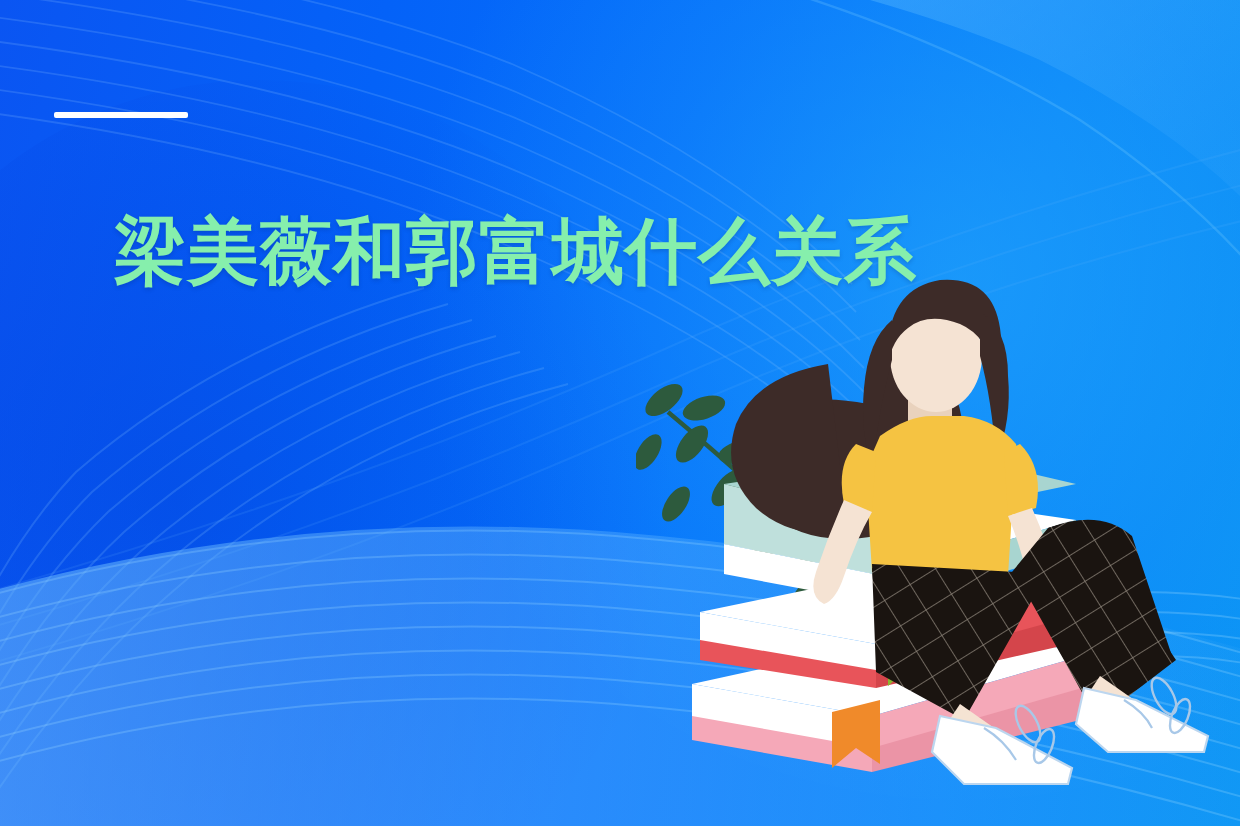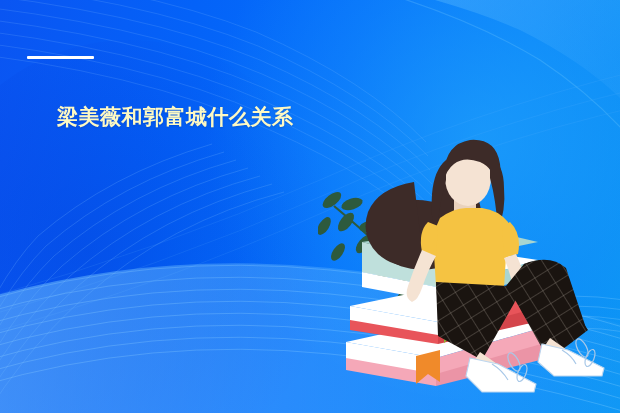--- a/index.html
+++ b/index.html
@@ -65,22 +65,22 @@
     top: 56px;
     width: 67px;
     height: 3px;
     background: #ffffff;
     border-radius: 1px;
   }
   .title {
     position: absolute;
     left: 57px;
     top: 104px;
-    color: #fef9c3;
-    font-size: 21px;
+    color: #86efac;
+    font-size: 36px;
     font-weight: bold;
     letter-spacing: 0.5px;
     line-height: 1.2;
     white-space: nowrap;
     text-shadow: 0 1px 2px rgba(0,20,80,0.18);
   }
   .illustration {
     position: absolute;
     left: 318px;
     top: 130px;

